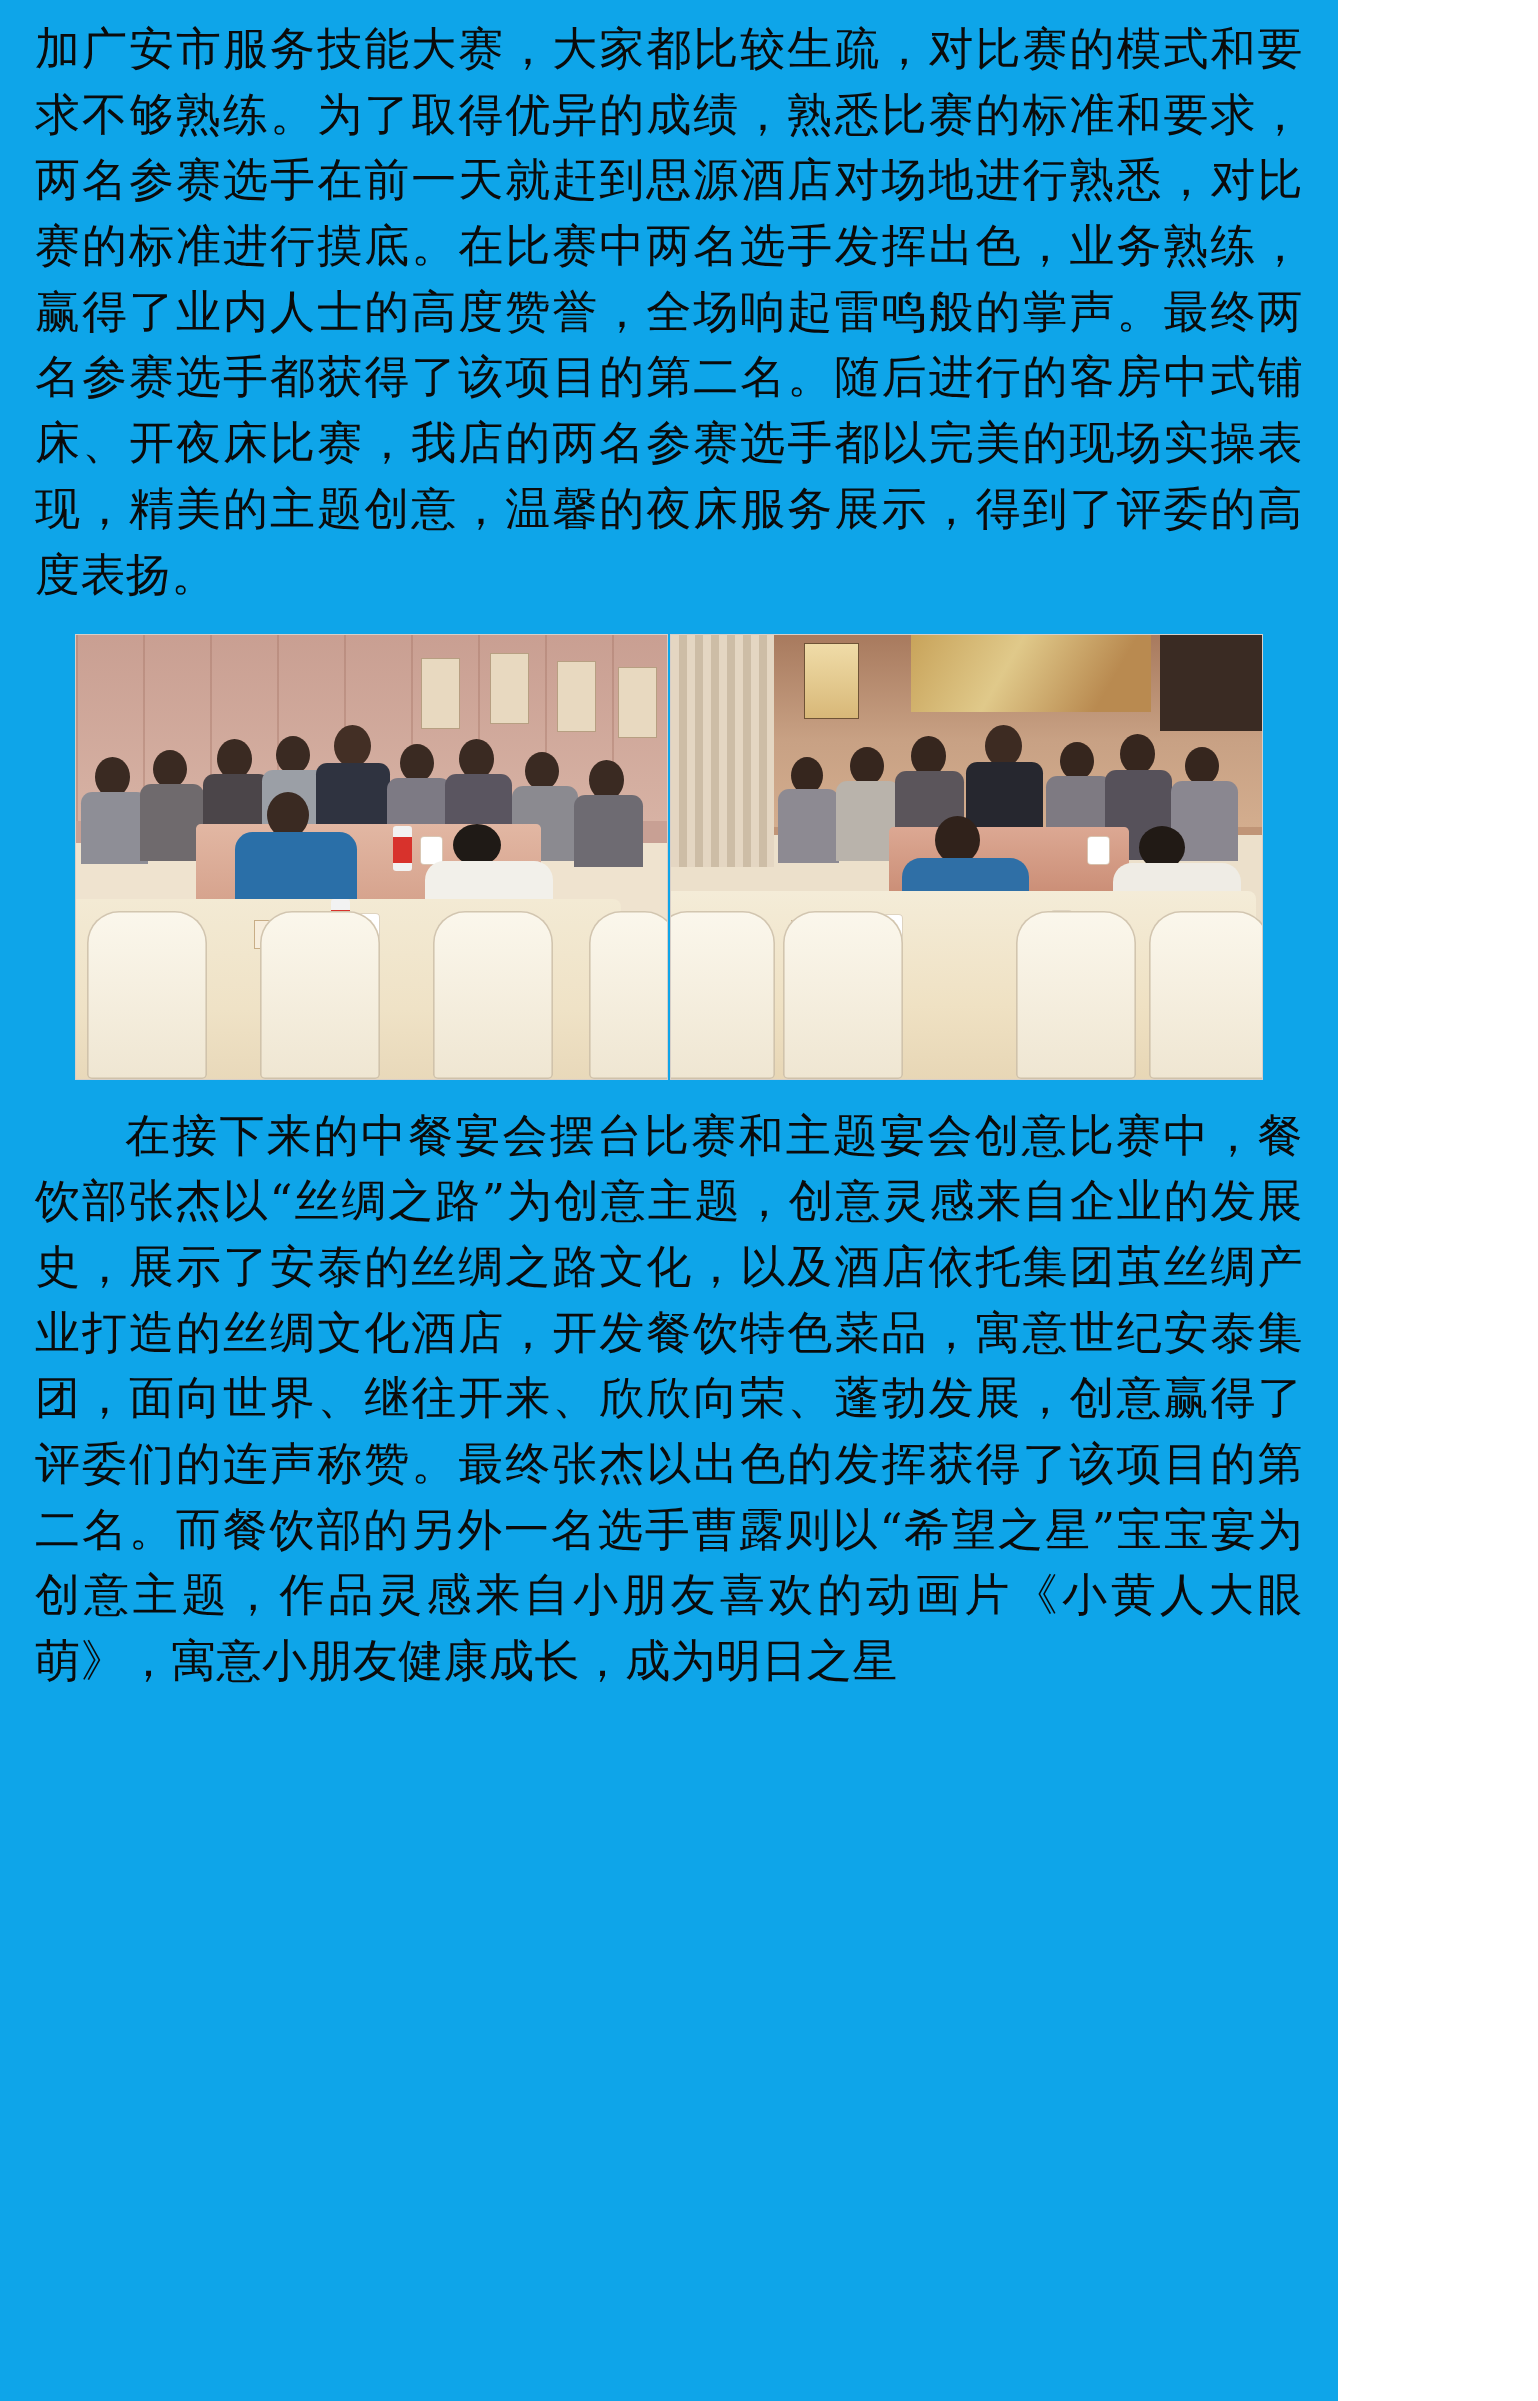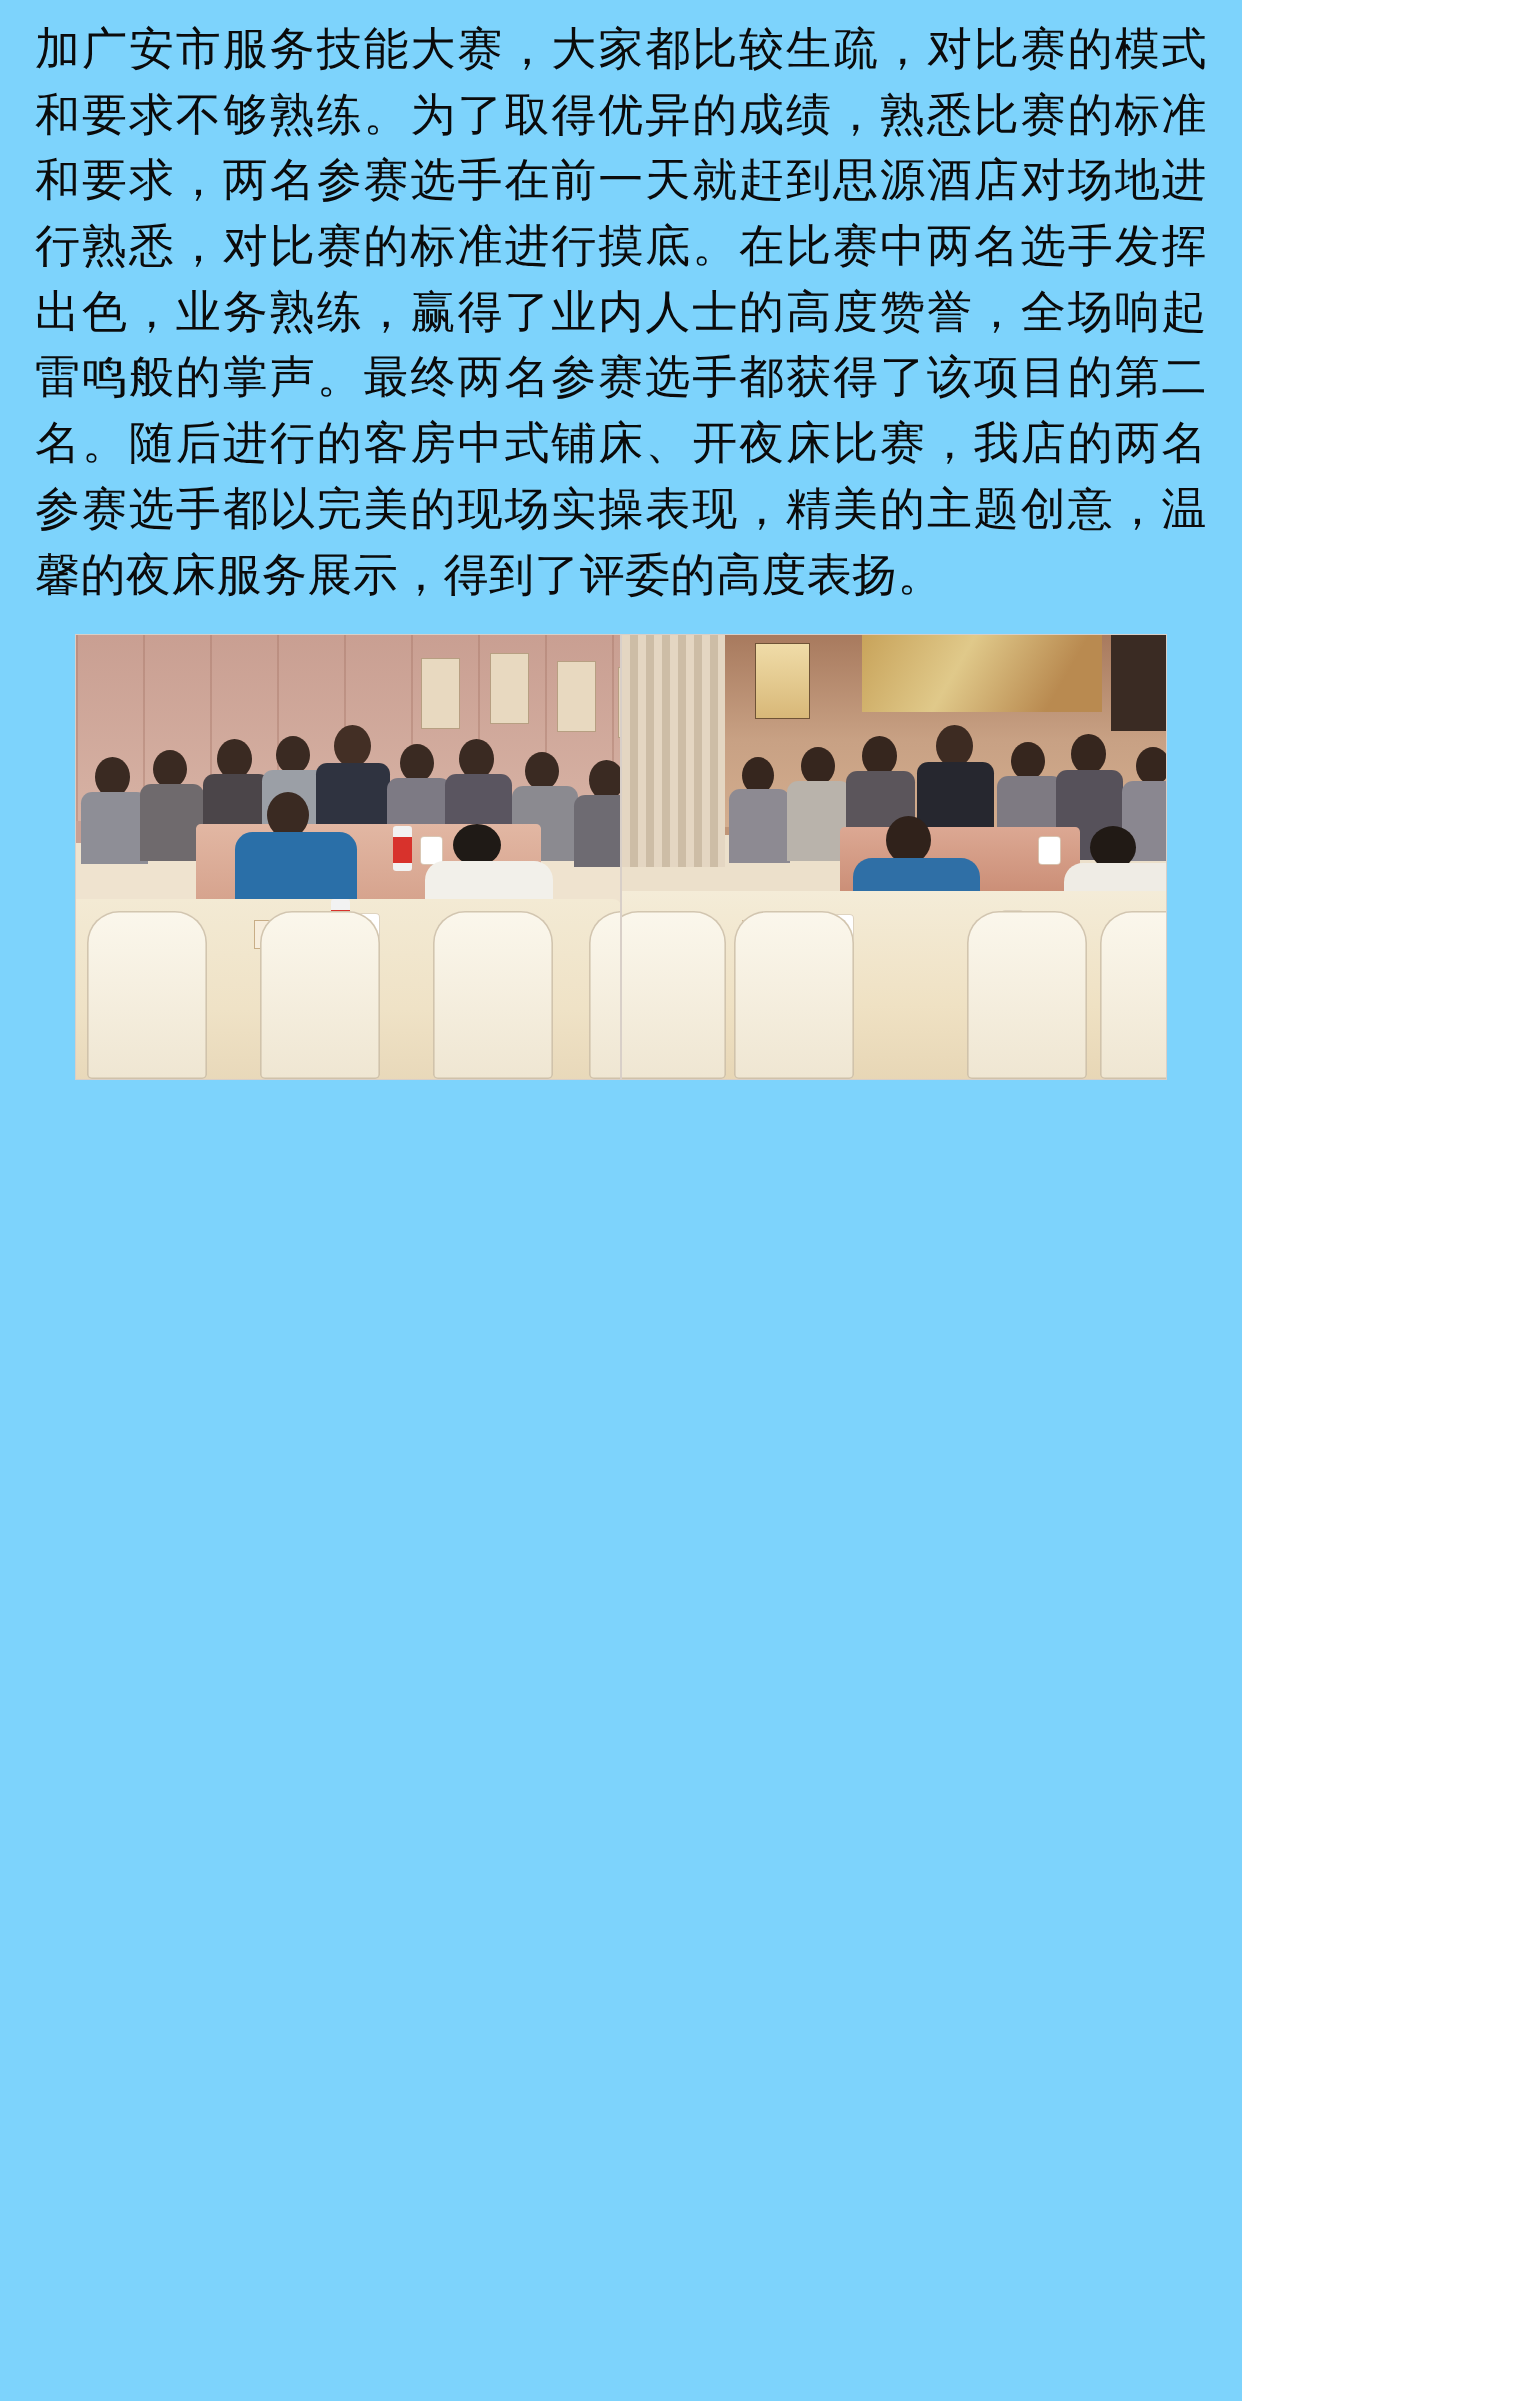--- a/index.html
+++ b/index.html
@@ -9,23 +9,23 @@
   }
   body {
     width: 1538px;
     height: 2401px;
     font-family: "DejaVu Sans", "Liberation Sans", sans-serif;
     color: #000000;
     overflow: hidden;
   }
   .page {
     position: relative;
-    width: 1242px;
+    width: 1338px;
     height: 2401px;
-    background: #7dd3fc;
+    background: #0ea5e9;
     box-sizing: border-box;
     padding: 16px 35px 0 35px;
   }
   .para {
     font-size: 45px;
     line-height: 1.46;
     text-align: justify;
     text-justify: inter-ideograph;
     letter-spacing: 0.4px;
     color: #0b0b0b;
@@ -290,15 +290,16 @@
       <div class="cup" style="left:380px; top:276px;"></div>
 
       <div class="chair" style="left:-16px; width:120px;"></div>
       <div class="chair" style="left:112px;"></div>
       <div class="chair" style="left:345px;"></div>
       <div class="chair" style="left:478px; width:120px;"></div>
     </div>
 
   </div>
 
+  <p class="para indent">在接下来的中餐宴会摆台比赛和主题宴会创意比赛中，餐饮部张杰以“丝绸之路”为创意主题，创意灵感来自企业的发展史，展示了安泰的丝绸之路文化，以及酒店依托集团茧丝绸产业打造的丝绸文化酒店，开发餐饮特色菜品，寓意世纪安泰集团，面向世界、继往开来、欣欣向荣、蓬勃发展，创意赢得了评委们的连声称赞。最终张杰以出色的发挥获得了该项目的第二名。而餐饮部的另外一名选手曹露则以“希望之星”宝宝宴为创意主题，作品灵感来自小朋友喜欢的动画片《小黄人大眼萌》，寓意小朋友健康成长，成为明日之星</p>
 
 </div>
 
 
 </body></html>

